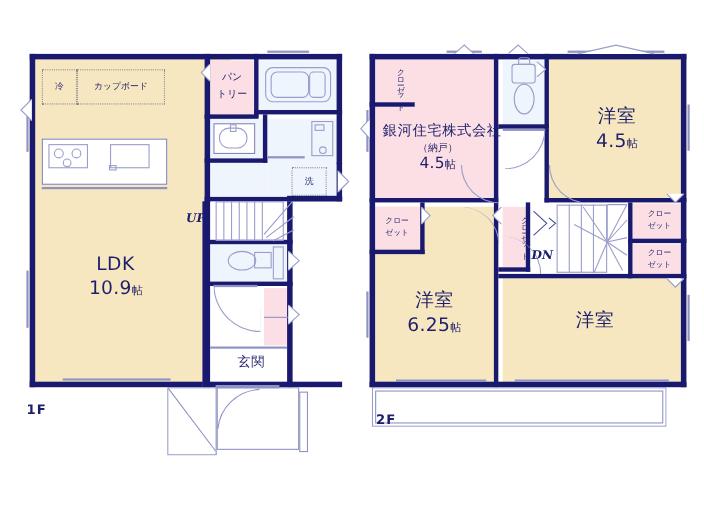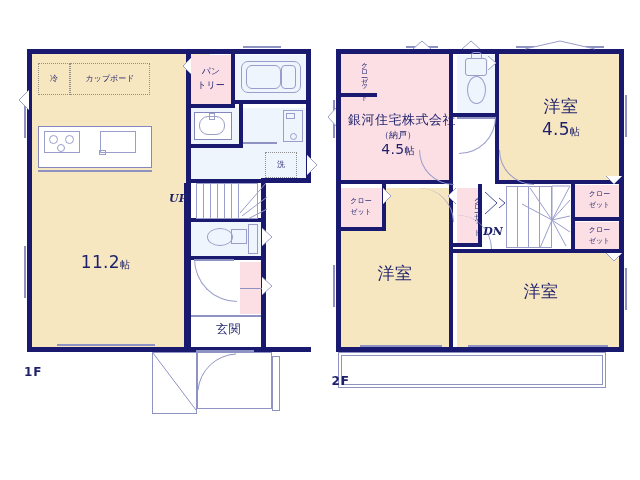--- a/index.html
+++ b/index.html
@@ -155,22 +155,23 @@
     <div class="abs fx" style="left:207px;top:228px;width:26px;height:18px;border-radius:50%;"></div>
     <div class="abs fx" style="left:231px;top:229px;width:16px;height:15px;"></div>
     <div class="abs fx" style="left:248px;top:224px;width:10px;height:30px;"></div>
 
     <div class="arc" style="left:194px;top:259px;width:42px;height:42px;border-width:0 0 1px 1px;
                 border-radius:0 0 0 100%;"></div>
     <div class="abs thinwall" style="left:194px;top:259px;width:40px;height:2px;"></div>
     <div class="abs thinwall" style="left:240px;top:288px;width:25px;height:1px;"></div>
     <div class="lbl room-name" style="left:191px;top:323px;width:75px;font-size:12px;">玄関</div>
 
+    <div class="lbl room-name" style="left:60px;top:231px;width:90px;font-size:17px;">LDK</div>
     <div class="lbl room-size" style="left:58px;top:253px;width:95px;font-size:17px;">
-      <span>11.2</span><span class="u">帖</span>
+      <span>10.9</span><span class="u">帖</span>
     </div>
 
     <div class="abs thinwall" style="left:24px;top:96px;width:2px;height:42px;"></div>
     <div class="abs thinwall" style="left:24px;top:246px;width:2px;height:52px;"></div>
     <div class="abs thinwall" style="left:57px;top:344px;width:98px;height:2px;"></div>
     <div class="abs thinwall" style="left:243px;top:46px;width:38px;height:2px;"></div>
 
     <svg class="abs" style="left:18px;top:90px;width:12px;height:20px;" viewBox="0 0 12 20">
       <path d="M11 0 L1 10 L11 20" stroke="#9a9ecb" stroke-width="1" fill="#fff"></path>
     </svg>
@@ -315,20 +316,23 @@
     <div class="lbl room-size" style="left:28px;top:142px;width:100px;font-size:14px;">
       <span>4.5</span><span class="u">帖</span>
     </div>
 
     <div class="lbl room-name" style="left:196px;top:97px;width:90px;font-size:17px;">洋室</div>
     <div class="lbl room-size" style="left:196px;top:120px;width:90px;font-size:17px;">
       <span>4.5</span><span class="u">帖</span>
     </div>
 
     <div class="lbl room-name" style="left:30px;top:264px;width:90px;font-size:17px;">洋室</div>
+    <div class="lbl room-size" style="left:25px;top:287px;width:100px;font-size:17px;">
+      <span>6.25</span><span class="u">帖</span>
+    </div>
 
     <div class="lbl room-name" style="left:176px;top:282px;width:90px;font-size:17px;">洋室</div>
 
     <div class="abs thinwall" style="left:13px;top:100px;width:2px;height:38px;"></div>
     <div class="abs thinwall" style="left:13px;top:265px;width:2px;height:42px;"></div>
     <div class="abs thinwall" style="left:305px;top:95px;width:2px;height:42px;"></div>
     <div class="abs thinwall" style="left:305px;top:268px;width:2px;height:42px;"></div>
     <div class="abs thinwall" style="left:40px;top:345px;width:82px;height:2px;"></div>
     <div class="abs thinwall" style="left:148px;top:345px;width:140px;height:2px;"></div>
     <div class="abs thinwall" style="left:86px;top:46px;width:32px;height:2px;"></div>
@@ -358,17 +362,17 @@
       <path d="M9 0 L1 9 L9 18" stroke="#9a9ecb" stroke-width="1" fill="#fff"></path>
     </svg>
 
     <svg class="abs" style="left:18px;top:352px;width:268px;height:36px;" viewBox="0 0 268 36">
       <g stroke="#8f93c4" stroke-width="1" fill="none">
         <rect x="0.5" y="0.5" width="267" height="35"></rect>
         <rect x="3.5" y="3.5" width="261" height="29"></rect>
       </g>
     </svg>
 
-    <div class="lbl floor-tag" style="left:0;top:375px;width:30px;text-align:right;">2F</div>
+    <div class="lbl floor-tag" style="left:16px;top:375px;width:30px;text-align:center;">2F</div>
   </div>
 
 
 </div>
 
 </body></html>

